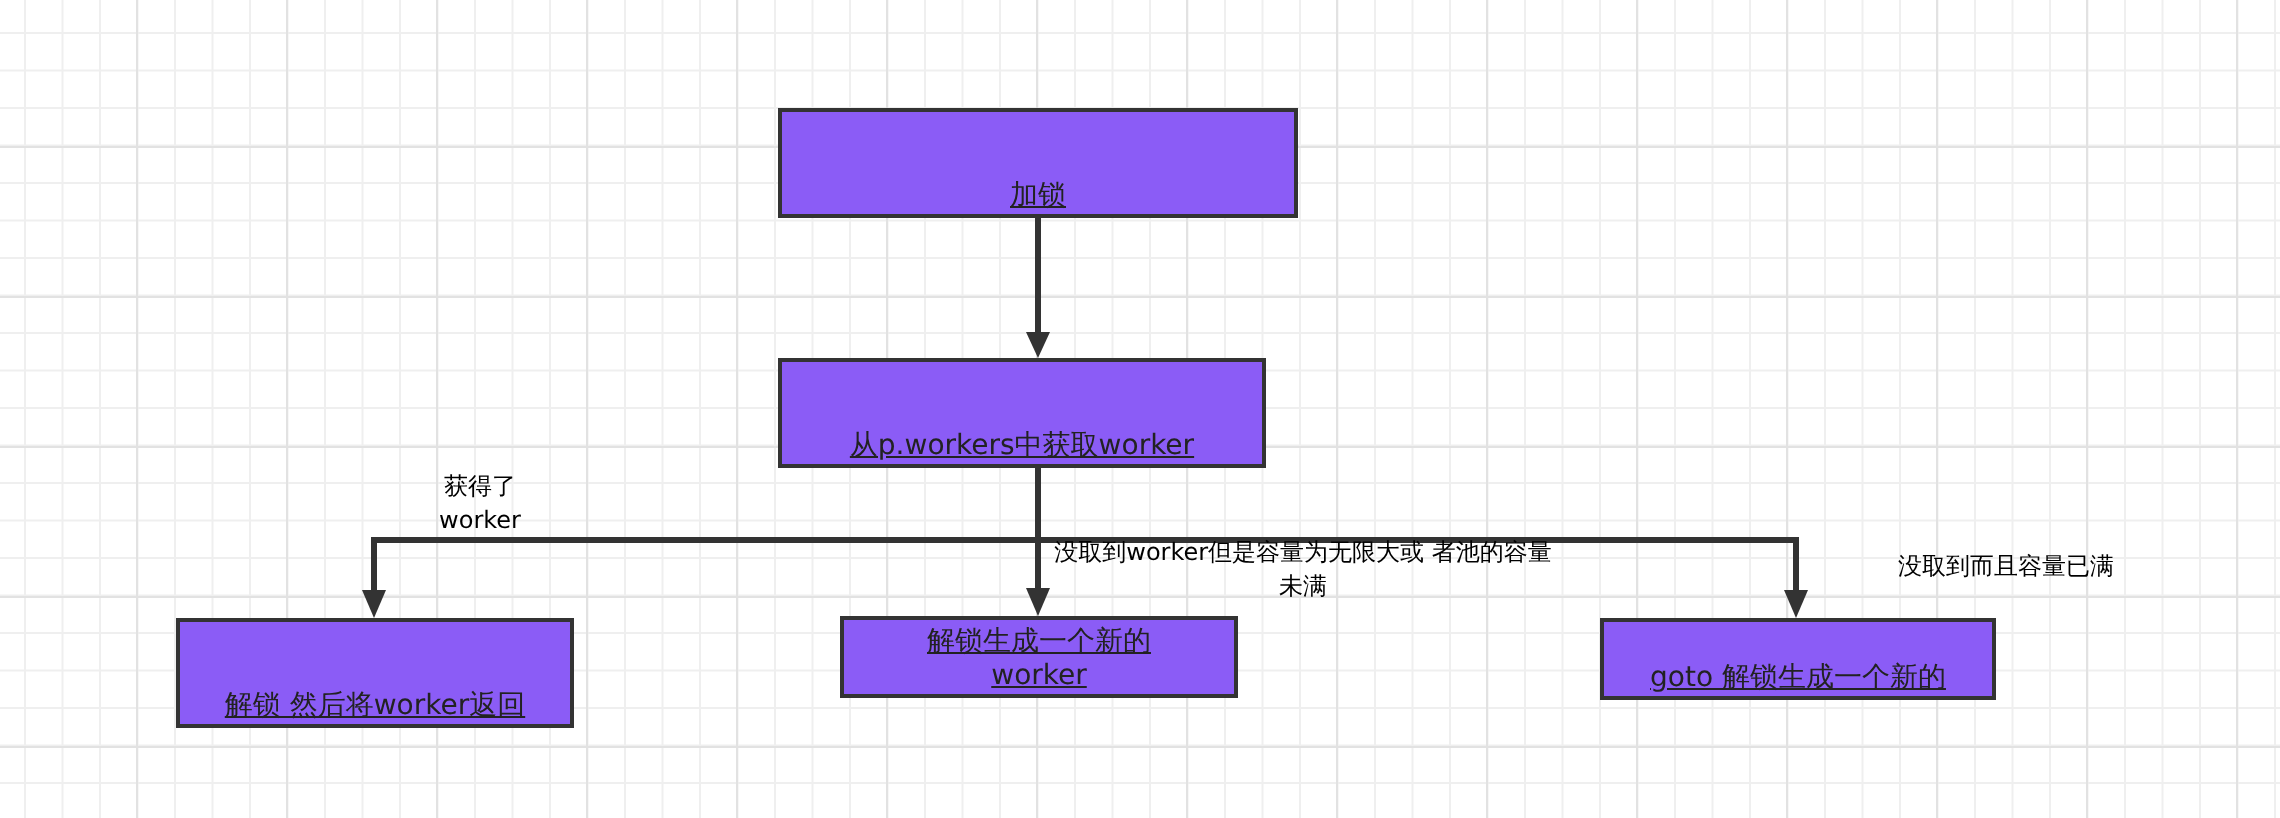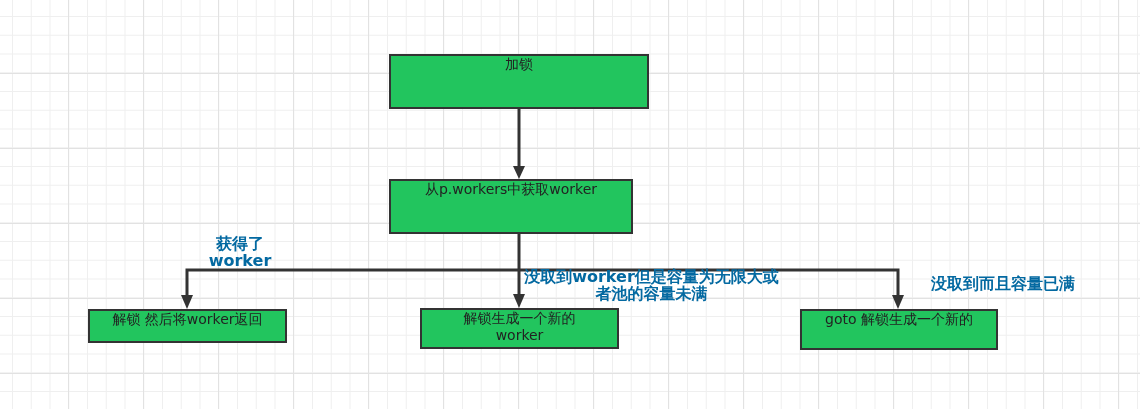--- a/index.html
+++ b/index.html
@@ -12,28 +12,29 @@
         linear-gradient(to right, #efefef 1px, transparent 1px),
         linear-gradient(to bottom, #efefef 1px, transparent 1px);
       background-size: 75px 75px, 75px 75px, 18.75px 18.75px, 18.75px 18.75px;
       background-position: 68px 73px, 68px 73px, 12px 16px, 12px 16px;
       font-family: "DejaVu Sans", "Liberation Sans", sans-serif;
       color: #222;
     }
     svg.connectors { position: absolute; left: 0; top: 0; }
     .box {
       position: absolute; box-sizing: border-box;
-      border: 2px solid #333; background: #22c55e;
-      display: flex; align-items: flex-start; justify-content: center;
+      border: 2px solid #333; background: #8b5cf6;
+      display: flex; align-items: flex-end; justify-content: center;
       text-align: center; font-size: 14px; line-height: 17px;
       padding: 0 6px;
+      text-decoration: underline;
     }
     .label {
-      position: absolute; font-size: 16px; line-height: 17px; text-align: center;
-      color: #0369a1; background: transparent; font-weight: bold;
+      position: absolute; font-size: 12px; line-height: 17px; text-align: center;
+      color: #000000; background: transparent;
     }
   </style>
 </head>
 <body>
 
 <svg class="connectors" width="1140" height="409">
   <defs>
     <marker id="arrow" markerWidth="10" markerHeight="12" refX="5" refY="11" orient="auto-start-reverse" markerUnits="userSpaceOnUse">
       <path d="M0,0 L10,0 L5,12 z" fill="#333"></path>
     </marker>
@@ -57,21 +58,21 @@
 </svg>
 
 <div class="box" style="left:389px; top:54px; width:260px; height:55px;">
   <span>加锁</span>
 </div>
 
 <div class="box" style="left:389px; top:179px; width:244px; height:55px;">
   <span>从p.workers中获取worker</span>
 </div>
 
-<div class="box" style="left:88px; top:309px; width:199px; height:34px;">
+<div class="box" style="left:88px; top:309px; width:199px; height:55px;">
   <span>解锁 然后将worker返回</span>
 </div>
 
 <div class="box" style="left:420px; top:308px; width:199px; height:41px; padding:0 30px;">
   <span>解锁生成一个新的 worker</span>
 </div>
 
 <div class="box" style="left:800px; top:309px; width:198px; height:41px;">
   <span>goto 解锁生成一个新的</span>
 </div>

